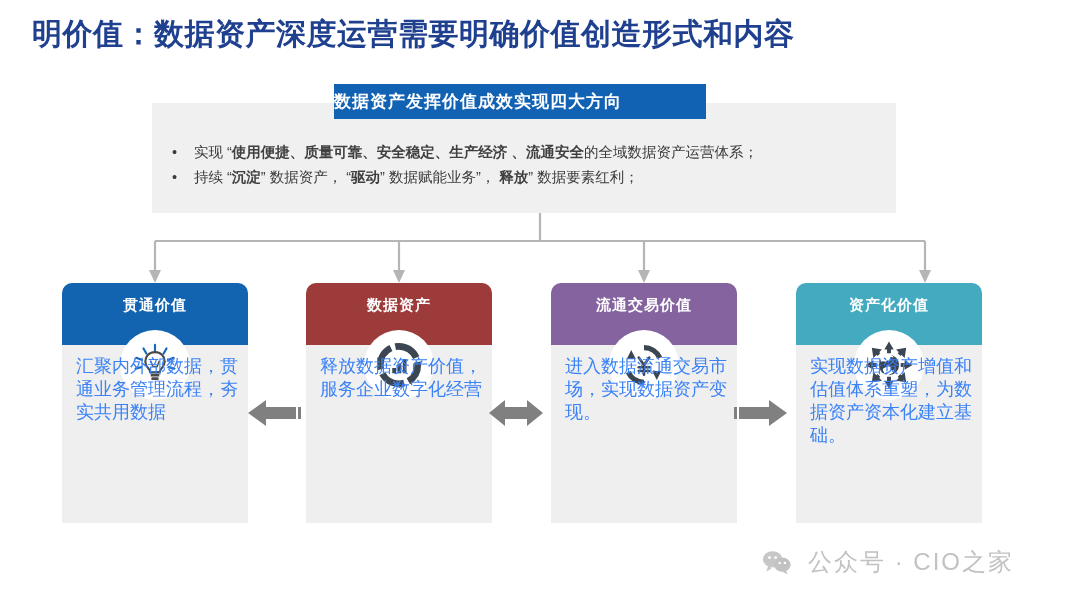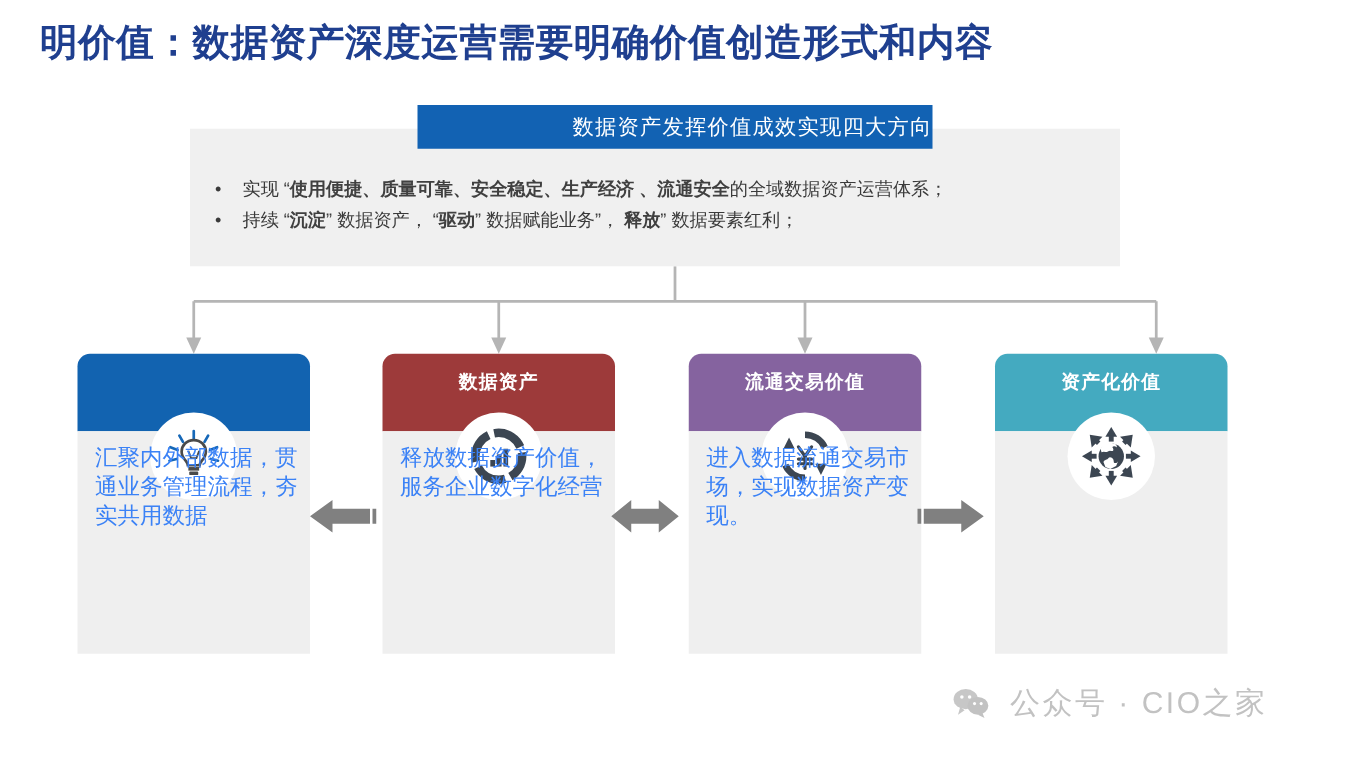--- a/index.html
+++ b/index.html
@@ -20,22 +20,22 @@
   }
 
   
   .intro-panel{
     position:absolute;left:152px;top:103px;width:744px;height:110px;
     background:#f0f0f0;
   }
   .banner{
     position:absolute;left:334px;top:84px;width:372px;height:35px;
     background:#1262b3;
-    display:flex;align-items:center;justify-content:flex-end;
-    color:#ffffff;font-size:17px;font-weight:normal;letter-spacing:1px;padding-left:40px;
+    display:flex;align-items:center;justify-content:flex-start;
+    color:#ffffff;font-size:17px;font-weight:bold;letter-spacing:1px;
   }
   .bullets{
     position:absolute;left:172px;top:140px;width:714px;
   }
   .bullet-row{
     display:flex;align-items:flex-start;
     font-size:14.5px;color:#3a3a3a;line-height:25px;
     white-space:nowrap;
   }
   .bullet-dot{width:22px;flex:none;text-align:left;color:#3a3a3a;}
@@ -147,20 +147,21 @@
           <line x1="5" y1="37" x2="13" y2="35"></line>
           <line x1="59" y1="37" x2="51" y2="35"></line>
         </g>
         <path d="M32 14c-8 0-13.5 5.8-13.5 13 0 5 2.8 8 4.8 10.4 1.4 1.7 2 3 2.1 4.6h13.2c0.1-1.6 0.7-2.9 2.1-4.6 2-2.4 4.8-5.4 4.8-10.4 0-7.2-5.5-13-13.5-13z" fill="none" stroke="#4a4a4a" stroke-width="3"></path>
         <path d="M26 26l3 8h6l3-8" fill="none" stroke="#4a4a4a" stroke-width="2"></path>
         <rect x="26" y="44" width="12" height="4" fill="#4a4a4a"></rect>
         <rect x="27" y="49" width="10" height="4" rx="1" fill="#4a4a4a"></rect>
       </svg>
     </div>
     <div class="body-text">汇聚内外部数据，贯通业务管理流程，夯实共用数据</div>
+    <div class="head-label">贯通价值</div>
   </div>
 
   <div class="card" id="card-2">
     <div class="head" style="background:#9d3a3a"></div>
     <div class="body"></div>
     <div class="circle">
       <svg width="48" height="48" viewBox="0 0 64 64">
         <circle cx="32" cy="32" r="25" fill="none" stroke="#3c4652" stroke-width="9" stroke-dasharray="34 6" stroke-dashoffset="8"></circle>
         <circle cx="32" cy="32" r="16" fill="#ffffff"></circle>
         <g fill="#3c4652">
@@ -219,20 +220,21 @@
           <polygon points="54,54 41,52 52,41"></polygon>
             <rect x="44" y="45" width="6" height="5" transform="rotate(45 47 47.5)"></rect>
         </g>
         <circle cx="32" cy="32" r="13" fill="#3c4652"></circle>
         <g fill="#ffffff">
           <path d="M22 28c3-2 5 1 7-1s4 1 5-1-2-3 0-4 4 1 4 1l-1-3-6-2-7 2-3 4z"></path>
           <path d="M24 38c1-3 4-2 5-4s4-1 5 1 0 4 2 4 3-2 3-2l-2 5-6 3-5-2z"></path>
         </g>
       </svg>
     </div>
+    <div class="body-text">实现数据资产增值和估值体系重塑，为数据资产资本化建立基础。</div>
     <div class="head-label">资产化价值</div>
   </div>
 
   <svg class="mid-arrow" id="arrow-1" width="56" height="34" viewBox="0 0 56 34">
     <polygon points="2,17 20,4 20,11 50,11 50,23 20,23 20,30" fill="#808080"></polygon>
     <rect x="52" y="11" width="3" height="12" fill="#808080"></rect>
   </svg>
   <svg class="mid-arrow" id="arrow-2" width="58" height="34" viewBox="0 0 58 34">
     <polygon points="2,17 18,4 18,11 40,11 40,4 56,17 40,30 40,23 18,23 18,30" fill="#808080"></polygon>
   </svg>

